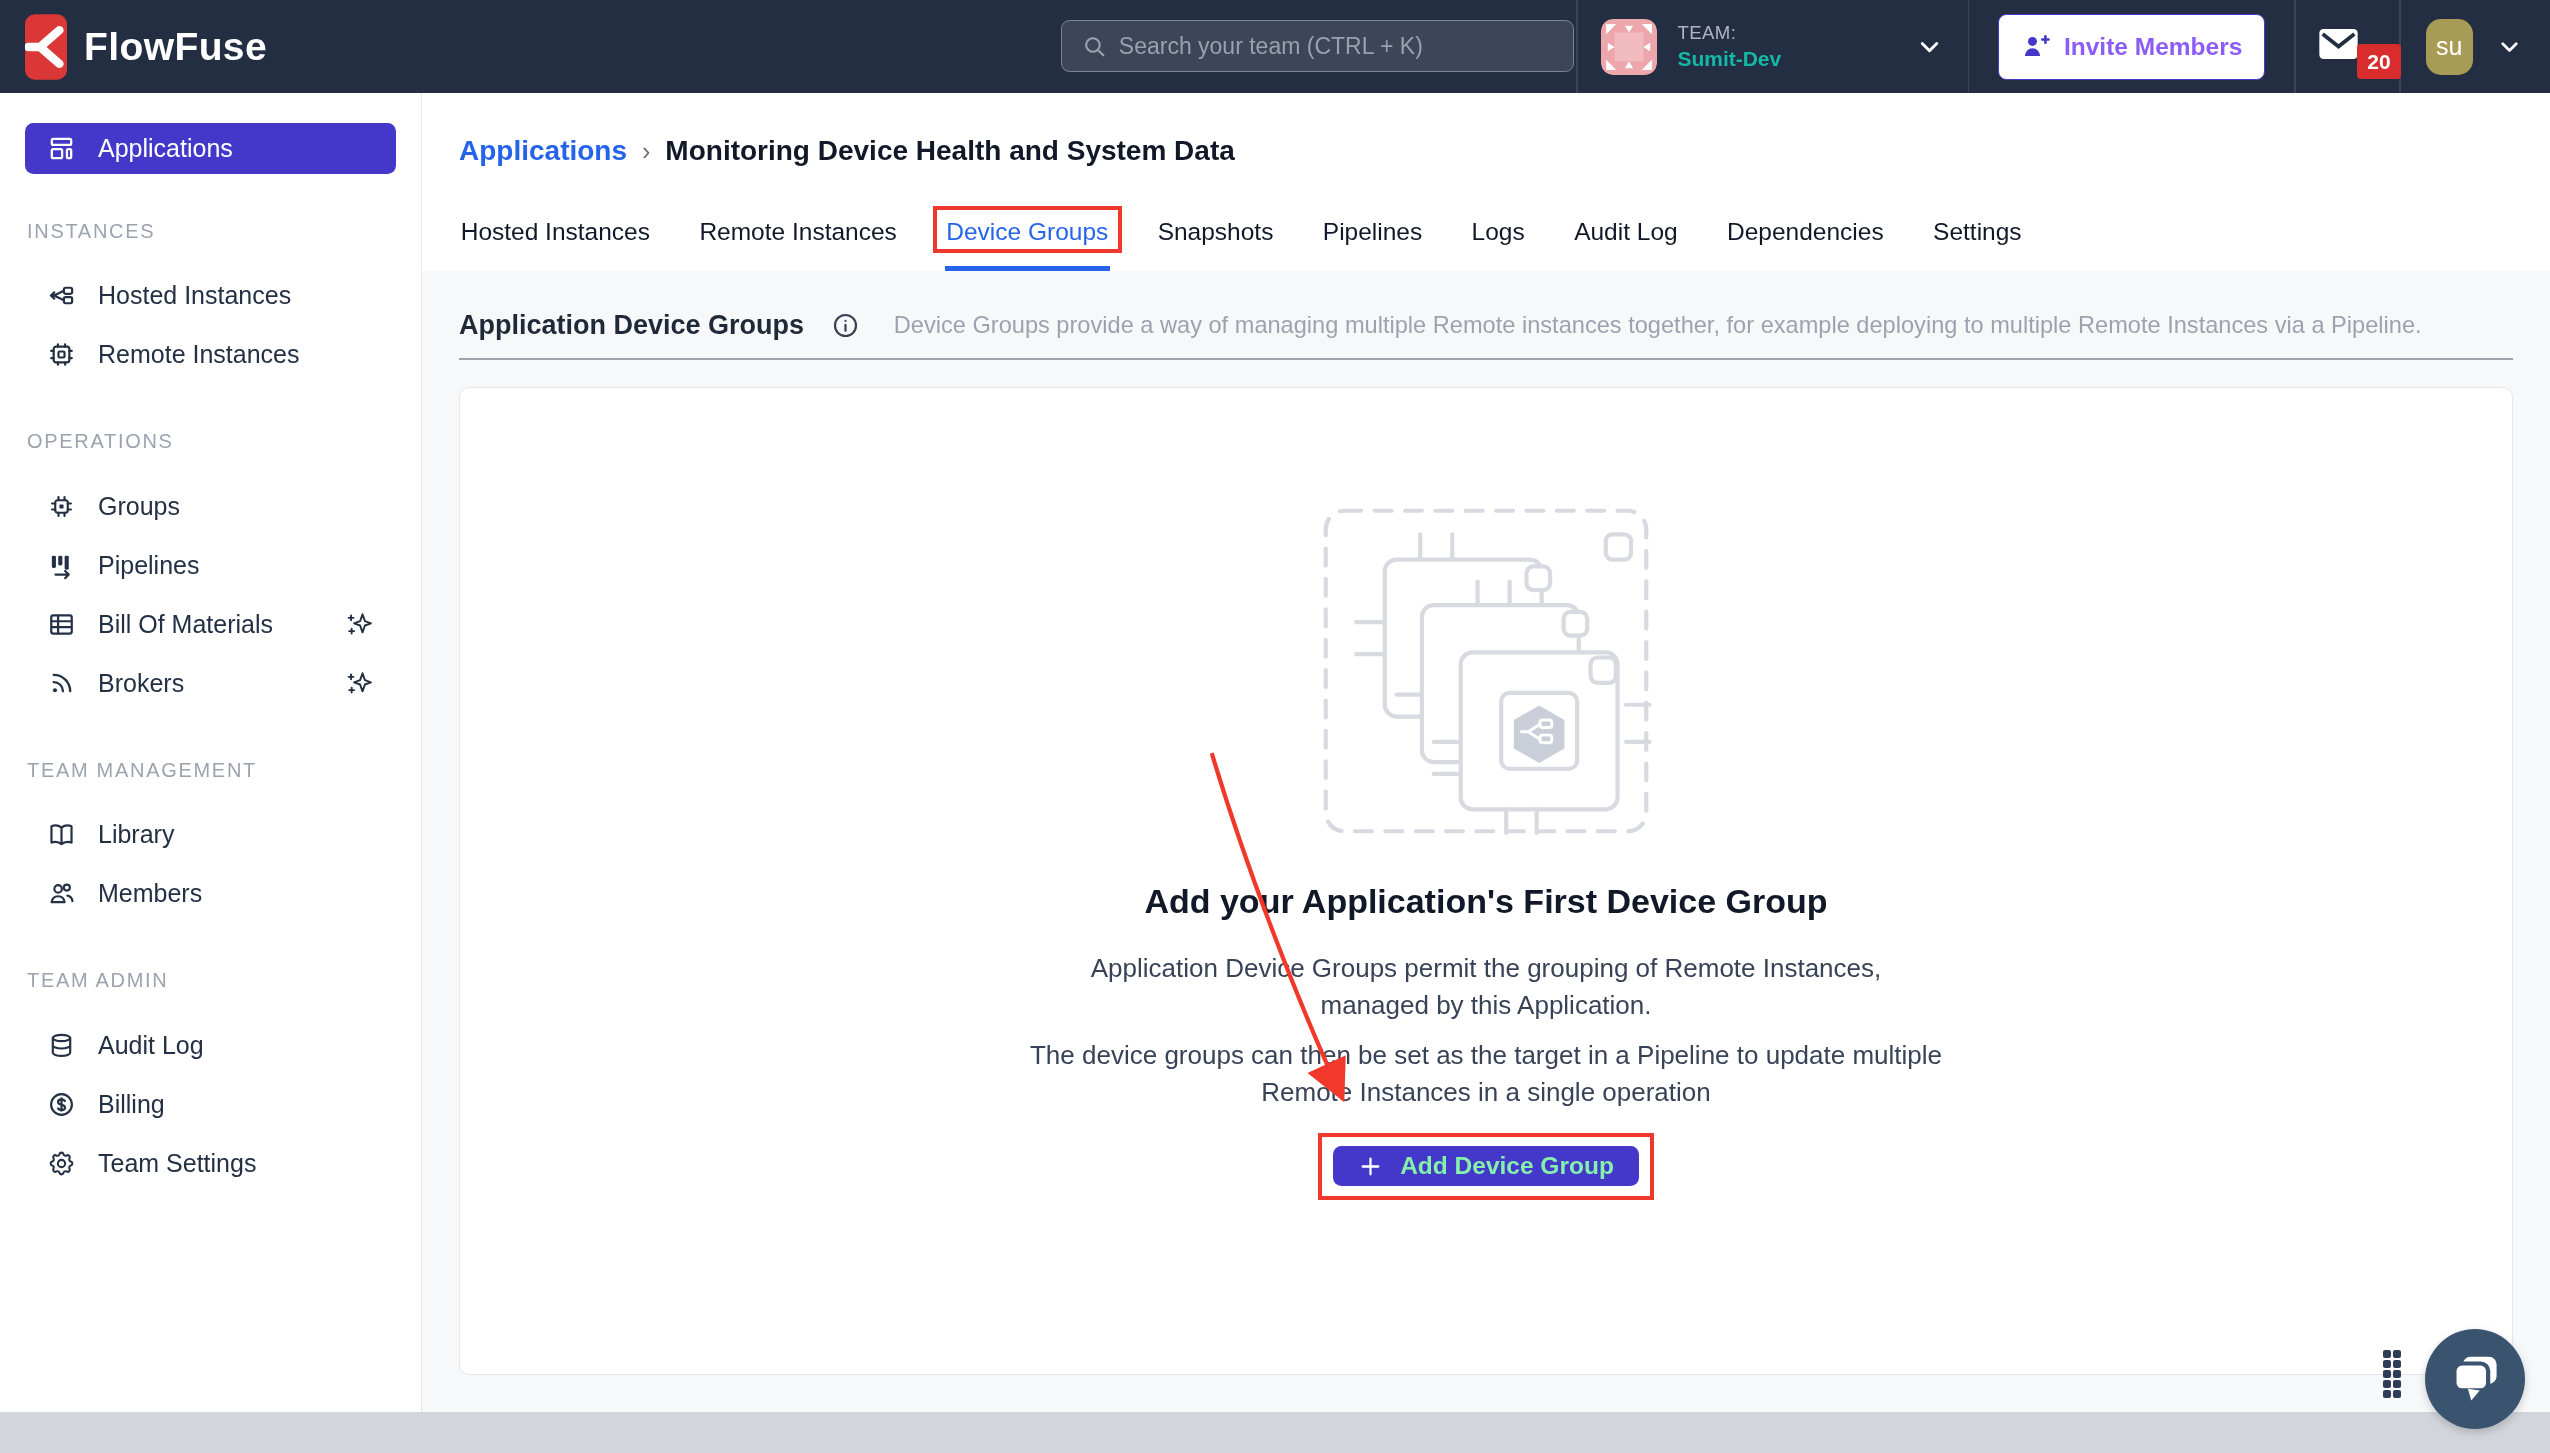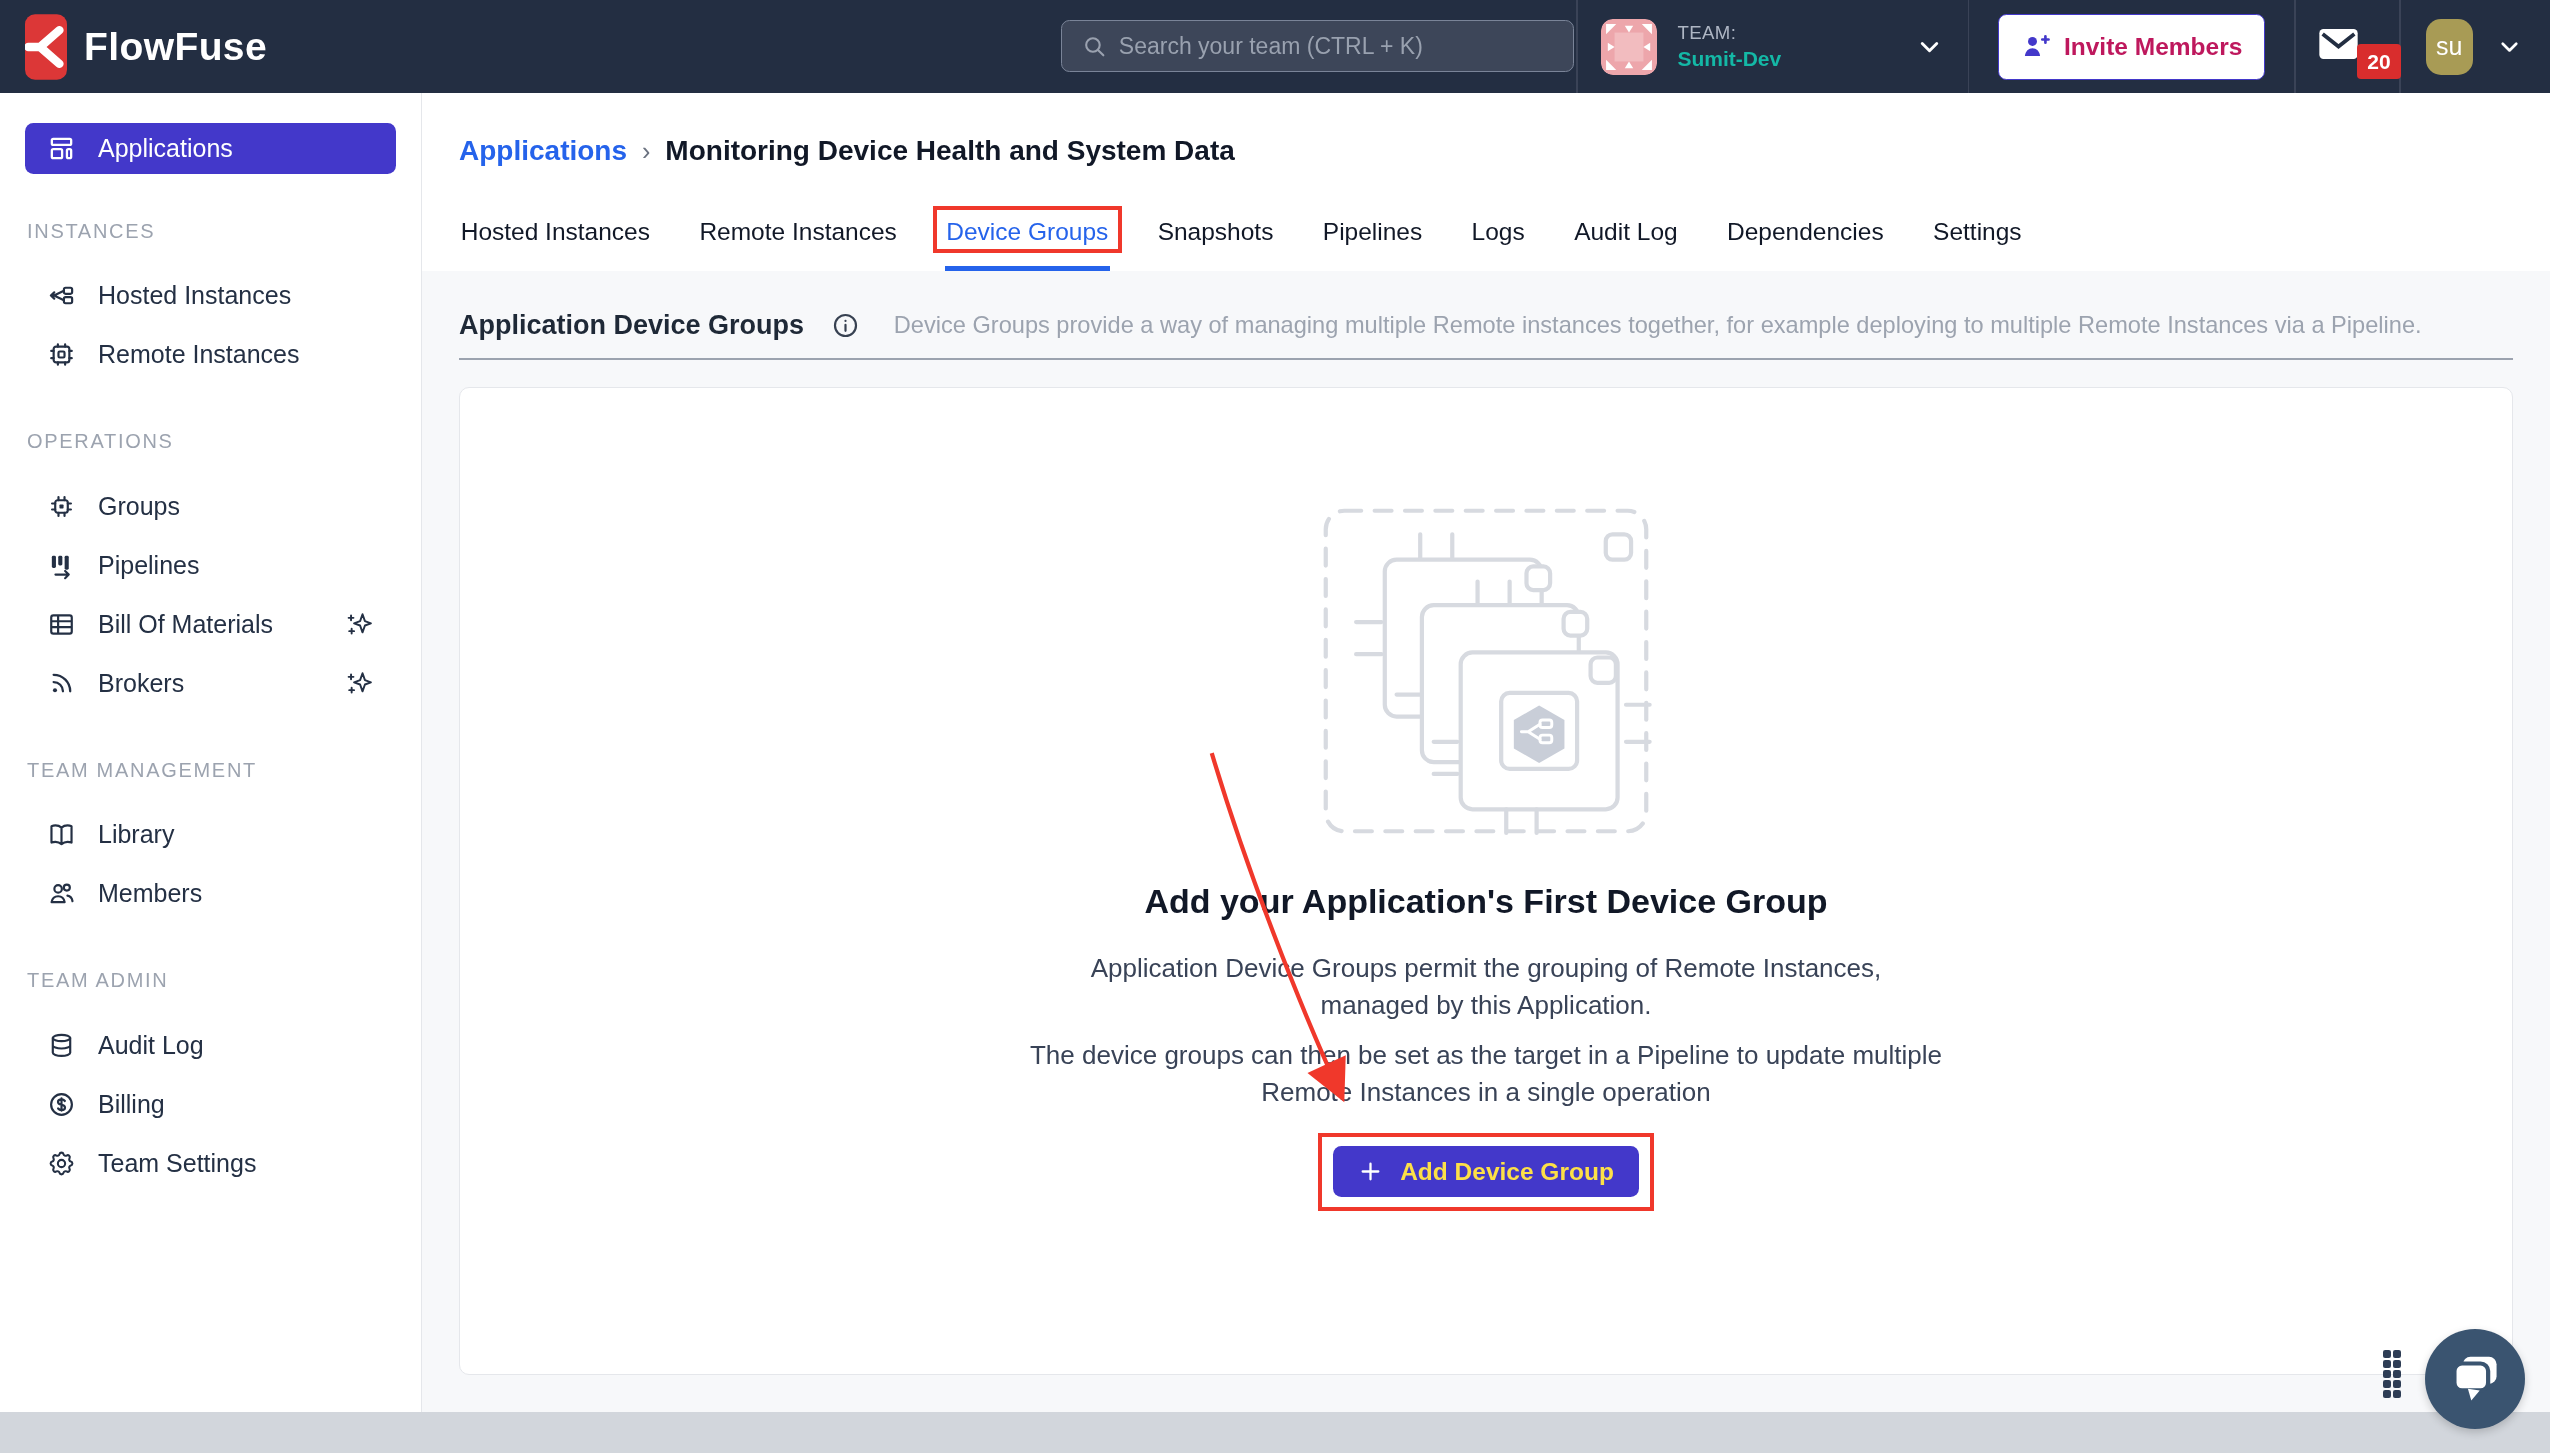--- a/index.html
+++ b/index.html
@@ -16,21 +16,21 @@
   .search-wrap input::placeholder{color:#99A1AF}
   .nav-right{margin-left:auto;display:flex;align-items:center;height:93px}
   .vdiv{width:1.7px;height:93px;background:#3A4357;flex:none}
   .team-selector{display:flex;align-items:center;gap:20px;width:390px;padding:0 23.6px;height:93px;cursor:pointer}
   .team-avatar{width:56px;height:56px;border-radius:11.8px;flex:none}
   .team-meta{display:flex;flex-direction:column;gap:3.4px}
   .team-label{font-size:18.6px;color:#AEB6C4;letter-spacing:0.4px}
   .team-name{font-size:21px;color:#14b8a6;font-weight:700}
   .team-chevron{margin-left:auto}
   .invite-seg{padding:0 29px;display:flex;align-items:center;height:93px}
-  .invite-btn{height:66px;border-radius:8.4px;background:#fff;border:1.7px solid #4338CA;color:#be185d;font-size:24.5px;font-weight:700;display:flex;align-items:center;gap:13.5px;padding:0 22px;cursor:pointer;font-family:"Liberation Sans",sans-serif}
+  .invite-btn{height:66px;border-radius:8.4px;background:#fff;border:1.7px solid #4338CA;color:#8b5cf6;font-size:24.5px;font-weight:700;display:flex;align-items:center;gap:13.5px;padding:0 22px;cursor:pointer;font-family:"Liberation Sans",sans-serif}
   .mail-seg{width:103px;height:93px;position:relative;cursor:pointer}
   .mail-env{position:absolute;left:23px;top:29px}
   .mail-badge{position:absolute;left:61px;top:44px;min-width:44px;height:35px;background:#D92D2D;border-radius:4px;color:#fff;font-size:21px;font-weight:700;display:flex;align-items:center;justify-content:center;padding:0 8.4px}
   .user-seg{display:flex;align-items:center;gap:23.6px;padding:0 1.7px 0 25px;height:93px;cursor:pointer}
   .avatar-su{width:47px;height:56px;border-radius:15px;background:#A89B55;color:#fff;font-size:25px;font-weight:500;display:flex;align-items:center;justify-content:center}
 
   
   .body{display:flex;flex:1;min-height:0}
   .sidebar{width:422px;background:#fff;border-right:1.7px solid #E5E7EB;padding-top:29.5px;flex:none}
   .side-item{display:flex;align-items:center;gap:22px;height:51px;margin:0 25px;padding:0 22px;border-radius:8.4px;font-size:25px;color:#243044;cursor:pointer}
@@ -57,21 +57,21 @@
   .section-head{display:flex;align-items:center;gap:27px}
   .section-head h2{font-size:27px;color:#1F2937;font-weight:700}
   .section-desc{font-size:23.6px;color:#9CA3AF;margin-left:6.7px}
   .head-rule{border:none;border-top:2.5px solid #9CA3AF;margin-top:17px}
   .card{flex:1;background:#fff;border:1.7px solid #E5E7EB;border-radius:10px;margin-top:27px;display:flex;flex-direction:column;align-items:center;padding-top:116px;min-height:0}
   .empty-title{font-size:34px;font-weight:700;color:#111827;margin-top:44px}
   .empty-p{font-size:26px;color:#394357;text-align:center;line-height:1.42}
   .empty-p1{margin-top:29px;max-width:843px}
   .empty-p2{margin-top:13.5px;max-width:928px}
   .btn-wrap{position:relative;margin-top:35px}
-  .add-btn{display:flex;align-items:center;gap:17px;background:#4338CA;color:#fde047;font-size:24.5px;font-weight:700;border:none;border-radius:8.4px;padding:0 25px;height:51px;cursor:pointer;font-family:"Liberation Sans",sans-serif}
+  .add-btn{display:flex;align-items:center;gap:17px;background:#4338CA;color:#86efac;font-size:24.5px;font-weight:700;border:none;border-radius:8.4px;padding:0 25px;height:40px;cursor:pointer;font-family:"Liberation Sans",sans-serif}
   .btn-anno{position:absolute;inset:-13.5px -15px;border:4.2px solid #F0382B;pointer-events:none}
 
   .bottom-strip{height:42px;background:#D2D6DC;flex:none}
 
   
   .dots-grid{position:absolute;left:2383px;top:1350px;display:grid;grid-template-columns:repeat(2,7.6px);grid-auto-rows:7.6px;gap:2.5px;cursor:grab}
   .dots-grid i{background:#2E3D55;border-radius:2.1px}
   .chat-btn{position:absolute;left:2425px;top:1329px;width:100px;height:100px;border-radius:50%;background:#3A5470;box-shadow:0 3.4px 8.4px rgba(0,0,0,.18);cursor:pointer;display:flex;align-items:center;justify-content:center}
 
   .arrow-overlay{position:absolute;inset:0;pointer-events:none;z-index:9}

